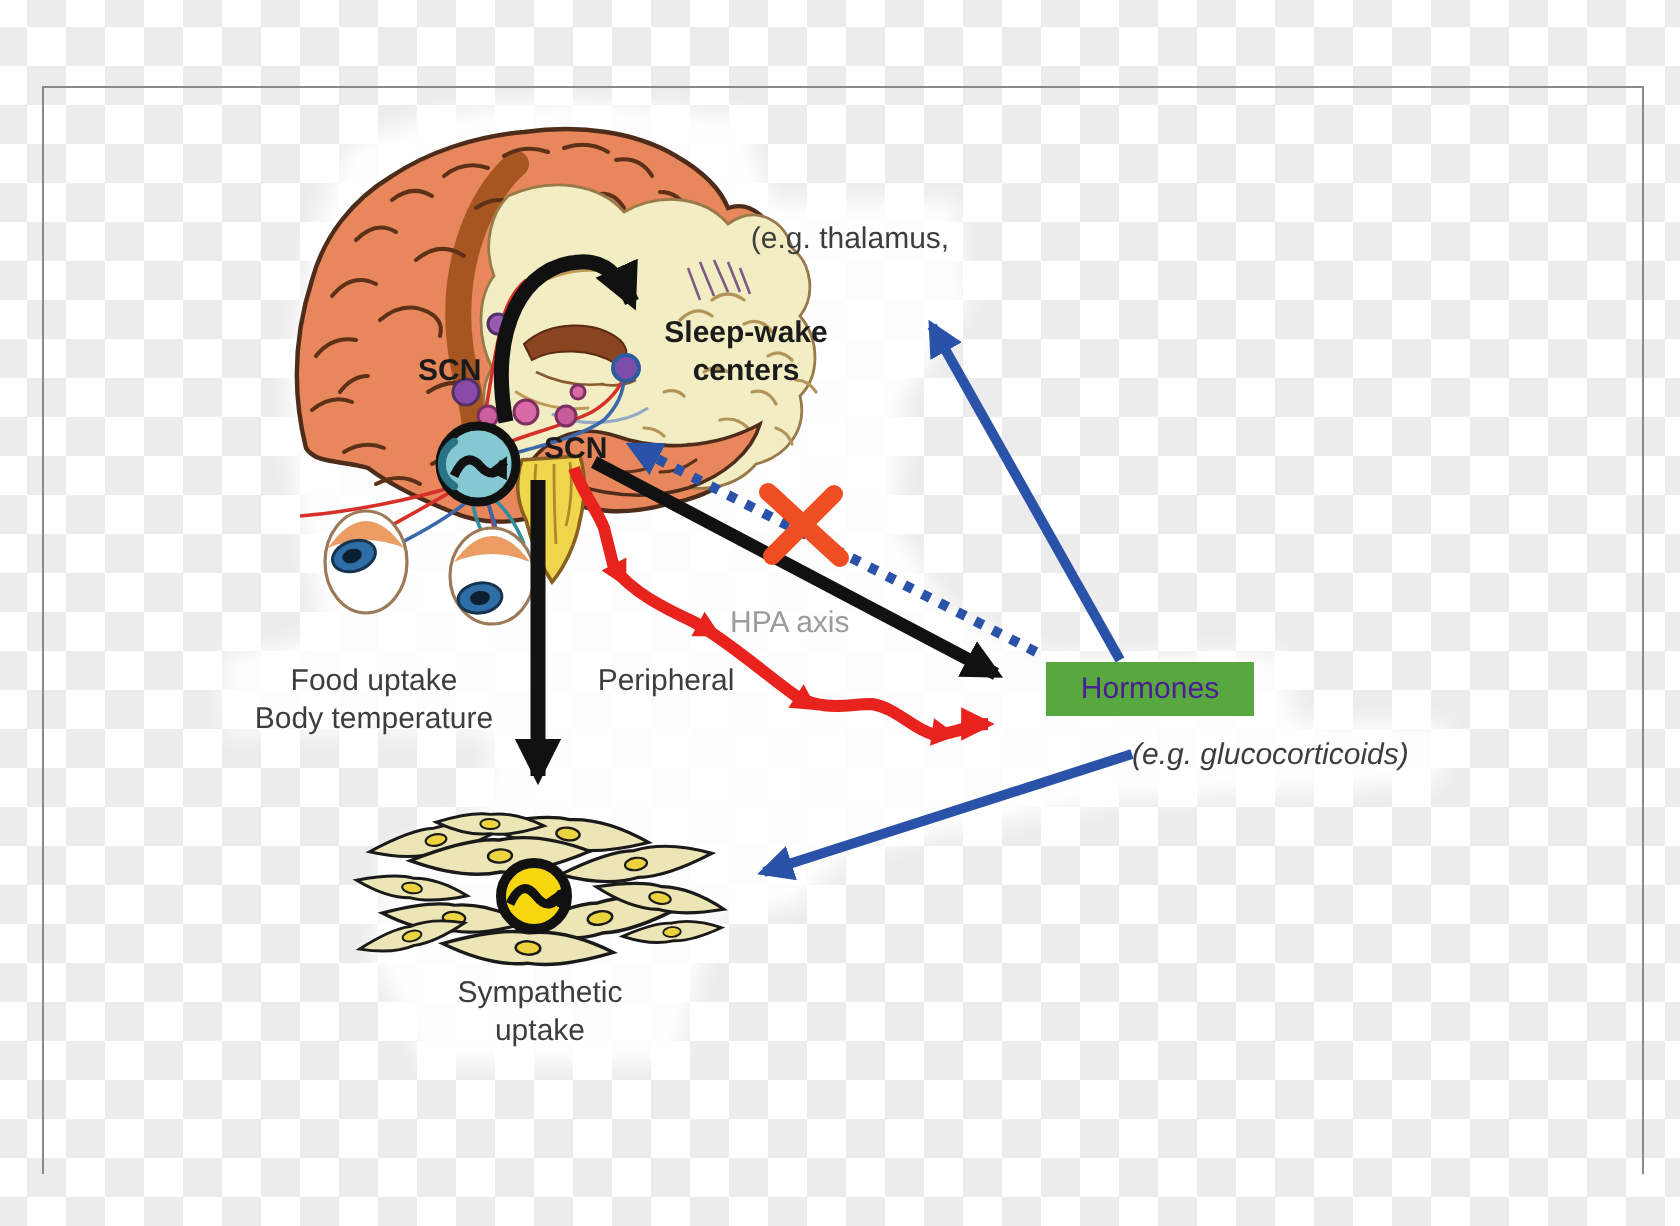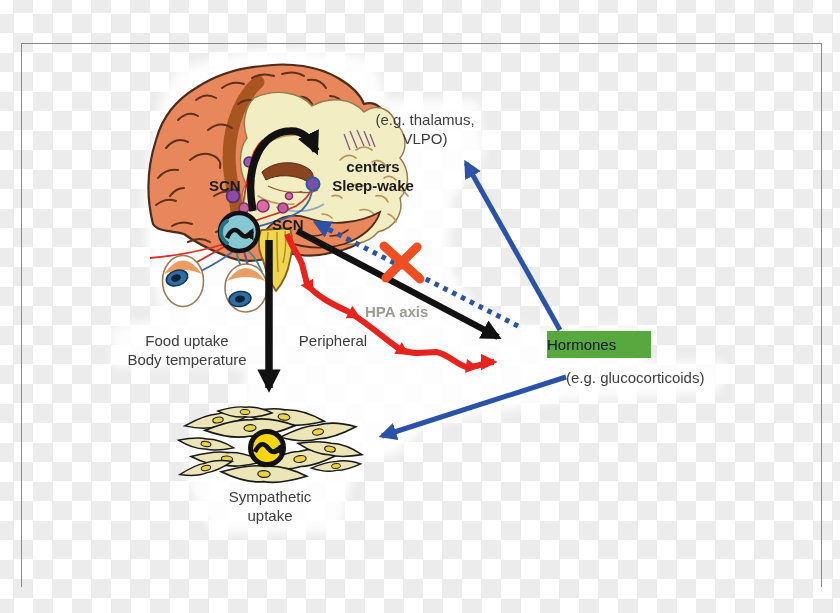--- a/index.html
+++ b/index.html
@@ -14,24 +14,24 @@
   .frame{
     position:absolute;left:21px;top:43px;width:799px;height:543px;
     border-left:1px solid #8a8a8a;border-top:1px solid #8a8a8a;border-right:1px solid #8a8a8a;
     pointer-events:none;
   }
   svg.art{position:absolute;left:0;top:0;}
   .lbl{position:absolute;color:#3d3d3d;font-size:15px;line-height:19px;white-space:nowrap;}
   .lbl .ln{display:block;}
   .center{text-align:center;}
   .bold{font-weight:bold;color:#1b1b1b;}
-  .hpa{color:#9b9b97;font-weight:bold;}
+  .hpa{color:#9b9b97;font-weight:normal;}
   .hormones-box{
     position:absolute;left:523px;top:331px;width:104px;height:27px;
-    background:#57a83e;color:#0f172a;font-size:15px;line-height:27px;margin-left:24px;
+    background:#57a83e;color:#4c1d95;font-size:15px;line-height:27px;text-align:center;
   }
 </style>
 </head>
 <body>
 
 <div class="stage">
 
   <svg class="art" width="840" height="613" viewBox="0 0 840 613">
     <defs>
       <marker id="mBk" viewBox="0 0 10 10" refX="8" refY="5" markerWidth="3.1" markerHeight="3.1" orient="auto-start-reverse">
@@ -256,36 +256,35 @@
         <circle cx="267" cy="448" r="16.5" fill="#f6d70f" stroke="#111" stroke-width="5"></circle>
         <path d="M255 452 Q261 439 268 448 Q275 457 281 446" fill="none" stroke="#111" stroke-width="4.5" marker-end="url(#mBkS)"></path>
       </g>
     </g>
   </svg>
 
   <div class="frame"></div>
 
   <div class="lbl center" style="left:340px;top:110px;width:170px;">
     <span class="ln">(e.g. thalamus,</span>
-    <span class="ln">VLPO)</span>
   </div>
 
   <div class="lbl center bold" style="left:298px;top:157px;width:150px;">
+    <span class="ln">Sleep-wake</span>
     <span class="ln">centers</span>
-    <span class="ln">Sleep-wake</span>
   </div>
 
   <div class="lbl bold" style="left:209px;top:176px;">SCN</div>
   <div class="lbl bold" style="left:272px;top:215px;">SCN</div>
 
   <div class="lbl hpa" style="left:365px;top:302px;">HPA axis</div>
 
   <div class="hormones-box">Hormones</div>
 
-  <div class="lbl" style="left:566px;top:368px;">(e.g. glucocorticoids)</div>
+  <div class="lbl" style="left:566px;top:368px;font-style:italic;">(e.g. glucocorticoids)</div>
 
   <div class="lbl center" style="left:104px;top:331px;width:166px;">
     <span class="ln">Food uptake</span>
     <span class="ln">Body temperature</span>
   </div>
 
   <div class="lbl center" style="left:250px;top:331px;width:166px;">
     <span class="ln">Peripheral</span>
   </div>
 

